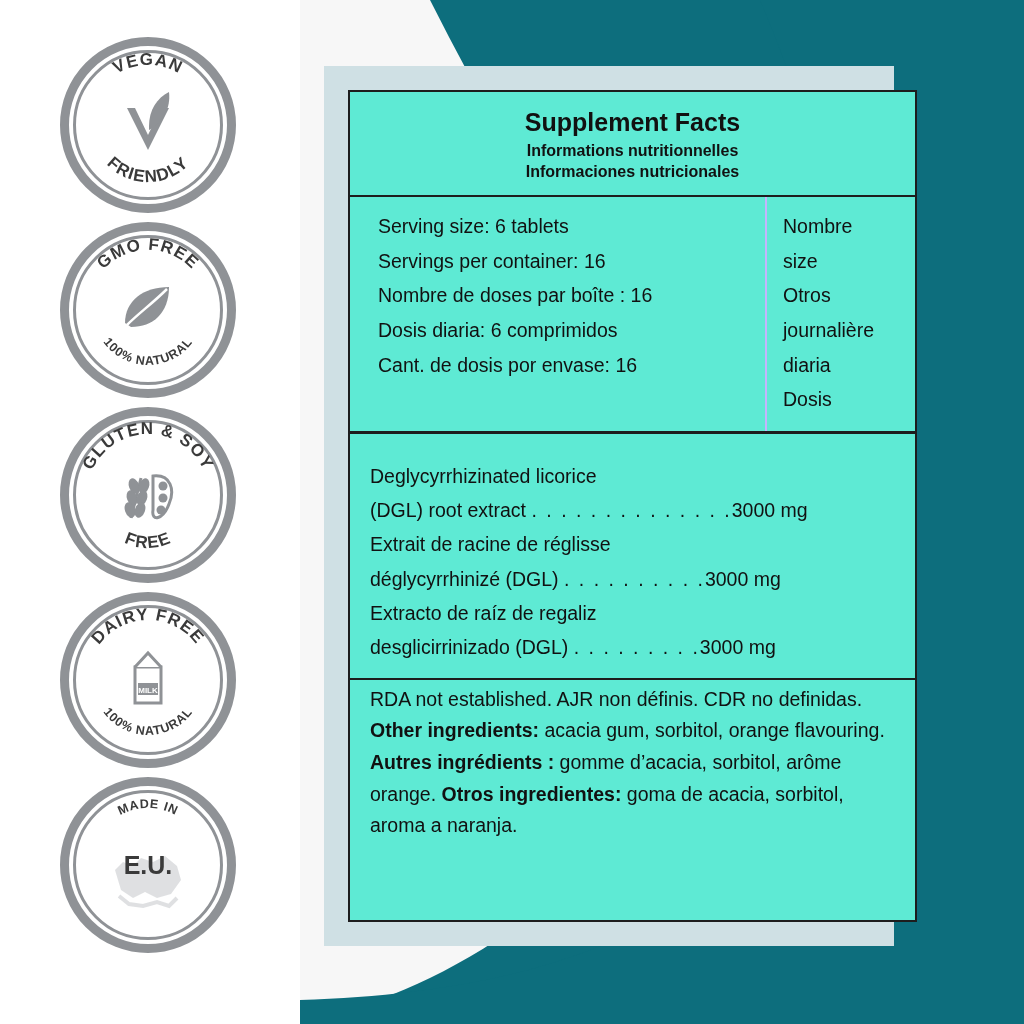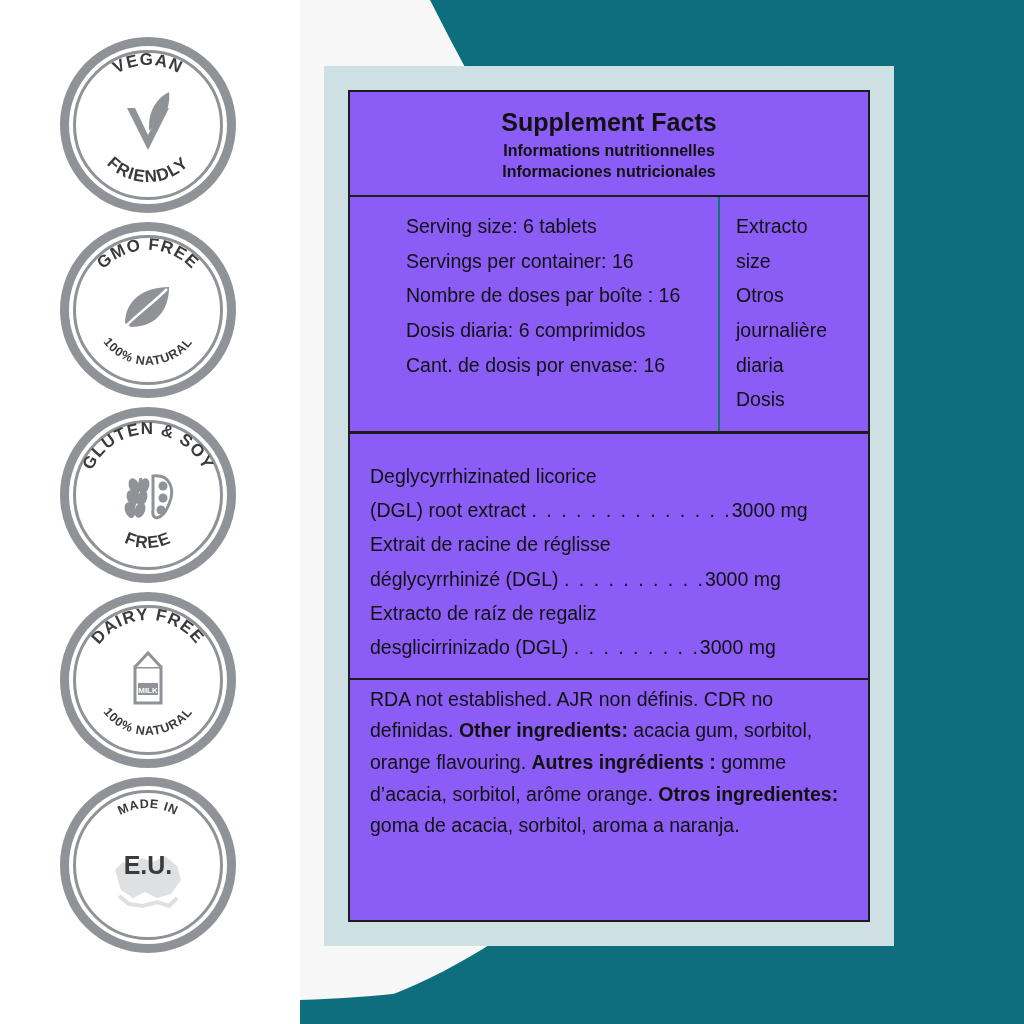--- a/index.html
+++ b/index.html
@@ -86,23 +86,23 @@
     top: 66px;
     width: 570px;
     height: 880px;
     background: #cfe0e4;
     z-index: 3;
   }
   #facts-panel {
     position: absolute;
     left: 348px;
     top: 90px;
-    width: 522px;
+    width: 569px;
     height: 832px;
-    background: #8b5cf6;
+    background: #5eead4;
     border: 2px solid #1d1d1d;
     box-sizing: border-box;
     z-index: 4;
   }
   .hdr {
     text-align: center;
     padding: 14px 10px 12px 10px;
     border-bottom: 2px solid #1d1d1d;
   }
   .hdr .line1 {
@@ -117,22 +117,21 @@
     color: #111;
     line-height: 1.35;
   }
   .serving-block {
     display: flex;
     border-bottom: 3px solid #1d1d1d;
   }
   .serving-left {
     flex: 1 1 auto;
     padding: 12px 10px 14px 28px;
-    border-right: 2px solid #0f766e;
-    margin-left: 28px;
+    border-right: 2px solid #c4b5fd;
   }
   .serving-right {
     width: 148px;
     padding: 12px 10px 14px 16px;
     box-sizing: border-box;
   }
   .serving-left div, .serving-right div {
     font-size: 19.5px;
     color: #111;
     line-height: 1.78;
@@ -297,21 +296,21 @@
 
   <div class="serving-block">
     <div class="serving-left">
       <div>Serving size: 6 tablets</div>
       <div>Servings per container: 16</div>
       <div>Nombre de doses par boîte : 16</div>
       <div>Dosis diaria: 6 comprimidos</div>
       <div>Cant. de dosis por envase: 16</div>
     </div>
     <div class="serving-right">
-      <div>Extracto</div>
+      <div>Nombre</div>
       <div>size</div>
       <div>Otros</div>
       <div>journalière</div>
       <div>diaria</div>
       <div>Dosis</div>
     </div>
   </div>
 
   <div class="ingredient-block">
     <div class="ing-row">Deglycyrrhizinated licorice</div>

